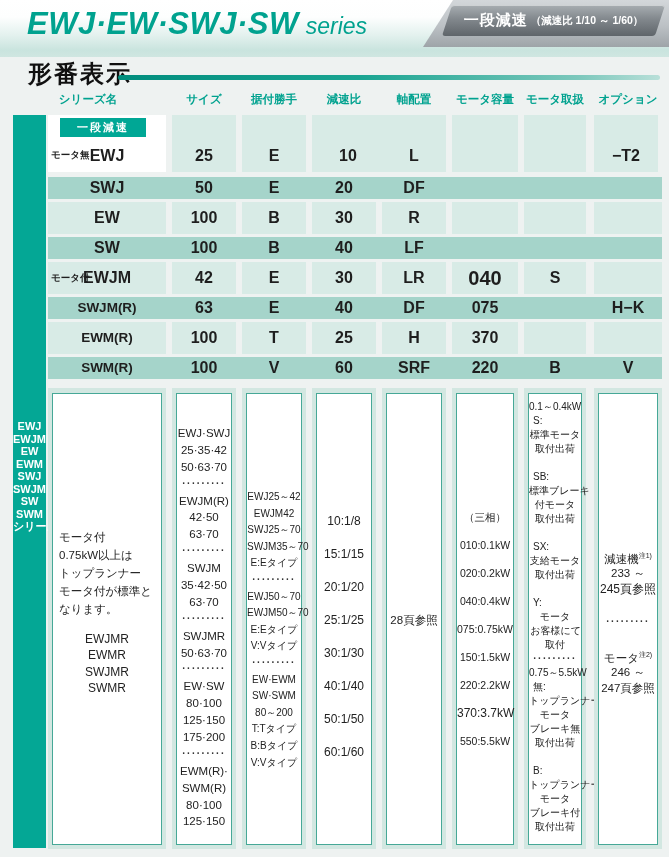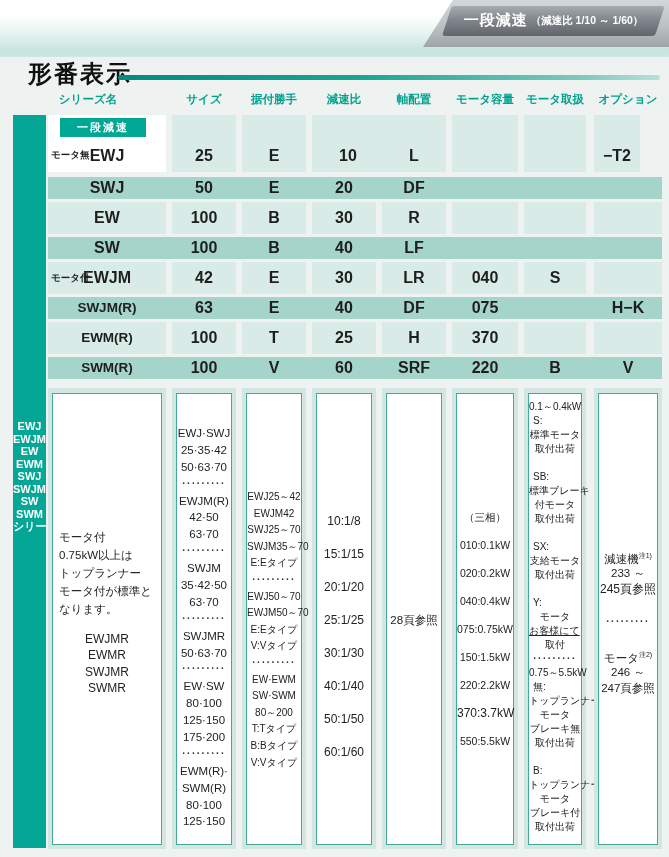--- a/index.html
+++ b/index.html
@@ -54,20 +54,23 @@
   .line{white-space:nowrap;color:#222;}
   .line sup{font-size:7px;}
   .dots{letter-spacing:1.5px;font-size:10px !important;font-weight:bold;color:#333;}
 </style>
 </head>
 <body>
 
 <div class="page">
 
   <div class="topband"></div>
+  <div class="brand-title">
+    <span>EWJ·EW·SWJ·SW</span><span class="series-word">series</span>
+  </div>
   <div class="gray-corner">
     <div class="banner-skew"></div>
     <div class="banner-text">
       <span class="b-main">一段減速</span>
       <span class="b-sub">（減速比 1/10 ～ 1/60）</span>
     </div>
   </div>
 
   <div class="sec-heading">形番表示</div>
   <div class="sec-rule"></div>
@@ -109,21 +112,21 @@
         <div class="cell-text" style="font-size: 16px; bottom: 7px;">E</div>
       </div>
       <div class="cell" style="left: 312px; width: 72px; top: 115px; height: 57px;">
         <div class="cell-text" style="font-size: 16px; bottom: 7px;">10</div>
       </div>
       <div class="cell" style="left: 382px; width: 64px; top: 115px; height: 57px;">
         <div class="cell-text" style="font-size: 16px; bottom: 7px;">L</div>
       </div>
       <div class="cell" style="left: 452px; width: 66px; top: 115px; height: 57px;"></div>
       <div class="cell" style="left: 524px; width: 62px; top: 115px; height: 57px;"></div>
-      <div class="cell" style="left: 594px; width: 46px; top: 115px; height: 57px;">
+      <div class="cell" style="left: 594px; width: 64px; top: 115px; height: 57px;">
         <div class="cell-text" style="font-size: 16px; bottom: 7px;">−T2</div>
       </div>
       <div class="stripe" style="top: 177px; height: 22px;">
         <div class="cell-text" style="left: 0px; width: 118px; right: auto; top: 0px; line-height: 22px; font-size: 16px;">SWJ</div>
         <div class="cell-text" style="left: 124px; width: 64px; right: auto; top: 0px; line-height: 22px; font-size: 16px;">50</div>
         <div class="cell-text" style="left: 194px; width: 64px; right: auto; top: 0px; line-height: 22px; font-size: 16px;">E</div>
         <div class="cell-text" style="left: 264px; width: 64px; right: auto; top: 0px; line-height: 22px; font-size: 16px;">20</div>
         <div class="cell-text" style="left: 334px; width: 64px; right: auto; top: 0px; line-height: 22px; font-size: 16px;">DF</div>
       </div>
       <div class="cell" style="left: 48px; width: 118px; top: 202px; height: 32px;">
@@ -161,21 +164,21 @@
       <div class="cell" style="left: 242px; width: 64px; top: 262px; height: 32px;">
         <div class="cell-text" style="font-size: 16px; top: 0px; line-height: 32px;">E</div>
       </div>
       <div class="cell" style="left: 312px; width: 64px; top: 262px; height: 32px;">
         <div class="cell-text" style="font-size: 16px; top: 0px; line-height: 32px;">30</div>
       </div>
       <div class="cell" style="left: 382px; width: 64px; top: 262px; height: 32px;">
         <div class="cell-text" style="font-size: 16px; top: 0px; line-height: 32px;">LR</div>
       </div>
       <div class="cell" style="left: 452px; width: 66px; top: 262px; height: 32px;">
-        <div class="cell-text" style="font-size: 16px; top: 0px; line-height: 32px;">040</div>
+        <div class="cell-text" style="font-size: 20px; top: 0px; line-height: 32px;">040</div>
       </div>
       <div class="cell" style="left: 524px; width: 62px; top: 262px; height: 32px;">
         <div class="cell-text" style="font-size: 16px; top: 0px; line-height: 32px;">S</div>
       </div>
       <div class="cell" style="left: 594px; width: 68px; top: 262px; height: 32px;"></div>
       <div class="stripe" style="top: 297px; height: 22px;">
         <div class="cell-text" style="left: 0px; width: 118px; right: auto; top: 0px; line-height: 22px; font-size: 13.5px;">SWJM(R)</div>
         <div class="cell-text" style="left: 124px; width: 64px; right: auto; top: 0px; line-height: 22px; font-size: 16px;">63</div>
         <div class="cell-text" style="left: 194px; width: 64px; right: auto; top: 0px; line-height: 22px; font-size: 16px;">E</div>
         <div class="cell-text" style="left: 264px; width: 64px; right: auto; top: 0px; line-height: 22px; font-size: 16px;">40</div>
@@ -330,21 +333,21 @@
           <div class="line" style="height: 14px; line-height: 14px; font-size: 10px; text-align: center;">標準ブレーキ</div>
           <div class="line" style="height: 14px; line-height: 14px; font-size: 10px; text-align: center;">付モータ</div>
           <div class="line" style="height: 14px; line-height: 14px; font-size: 10px; text-align: center;">取付出荷</div>
           <div class="line" style="height: 14px; line-height: 14px; font-size: 10px; text-align: center;"></div>
           <div class="line" style="height: 14px; line-height: 14px; font-size: 10px; text-align: left; padding-left: 4px;">SX:</div>
           <div class="line" style="height: 14px; line-height: 14px; font-size: 10px; text-align: center;">支給モータ</div>
           <div class="line" style="height: 14px; line-height: 14px; font-size: 10px; text-align: center;">取付出荷</div>
           <div class="line" style="height: 14px; line-height: 14px; font-size: 10px; text-align: center;"></div>
           <div class="line" style="height: 14px; line-height: 14px; font-size: 10px; text-align: left; padding-left: 4px;">Y:</div>
           <div class="line" style="height: 14px; line-height: 14px; font-size: 10px; text-align: center;">モータ</div>
-          <div class="line" style="height: 14px; line-height: 14px; font-size: 10px; text-align: left; text-decoration: underline;">お客様にて</div>
+          <div class="line" style="height: 14px; line-height: 14px; font-size: 10px; text-align: right;">お客様にて</div>
           <div class="line" style="height: 14px; line-height: 14px; font-size: 10px; text-align: center;">取付</div>
           <div class="line dots" style="height: 14px; line-height: 14px; text-align: center;">·········</div>
           <div class="line" style="height: 14px; line-height: 14px; font-size: 10px; text-align: center;">0.75～5.5kW</div>
           <div class="line" style="height: 14px; line-height: 14px; font-size: 10px; text-align: left; padding-left: 4px;">無:</div>
           <div class="line" style="height: 14px; line-height: 14px; font-size: 10px; text-align: center;">トップランナー</div>
           <div class="line" style="height: 14px; line-height: 14px; font-size: 10px; text-align: center;">モータ</div>
           <div class="line" style="height: 14px; line-height: 14px; font-size: 10px; text-align: center;">ブレーキ無</div>
           <div class="line" style="height: 14px; line-height: 14px; font-size: 10px; text-align: center;">取付出荷</div>
           <div class="line" style="height: 14px; line-height: 14px; font-size: 10px; text-align: center;"></div>
           <div class="line" style="height: 14px; line-height: 14px; font-size: 10px; text-align: left; padding-left: 4px;">B:</div>

